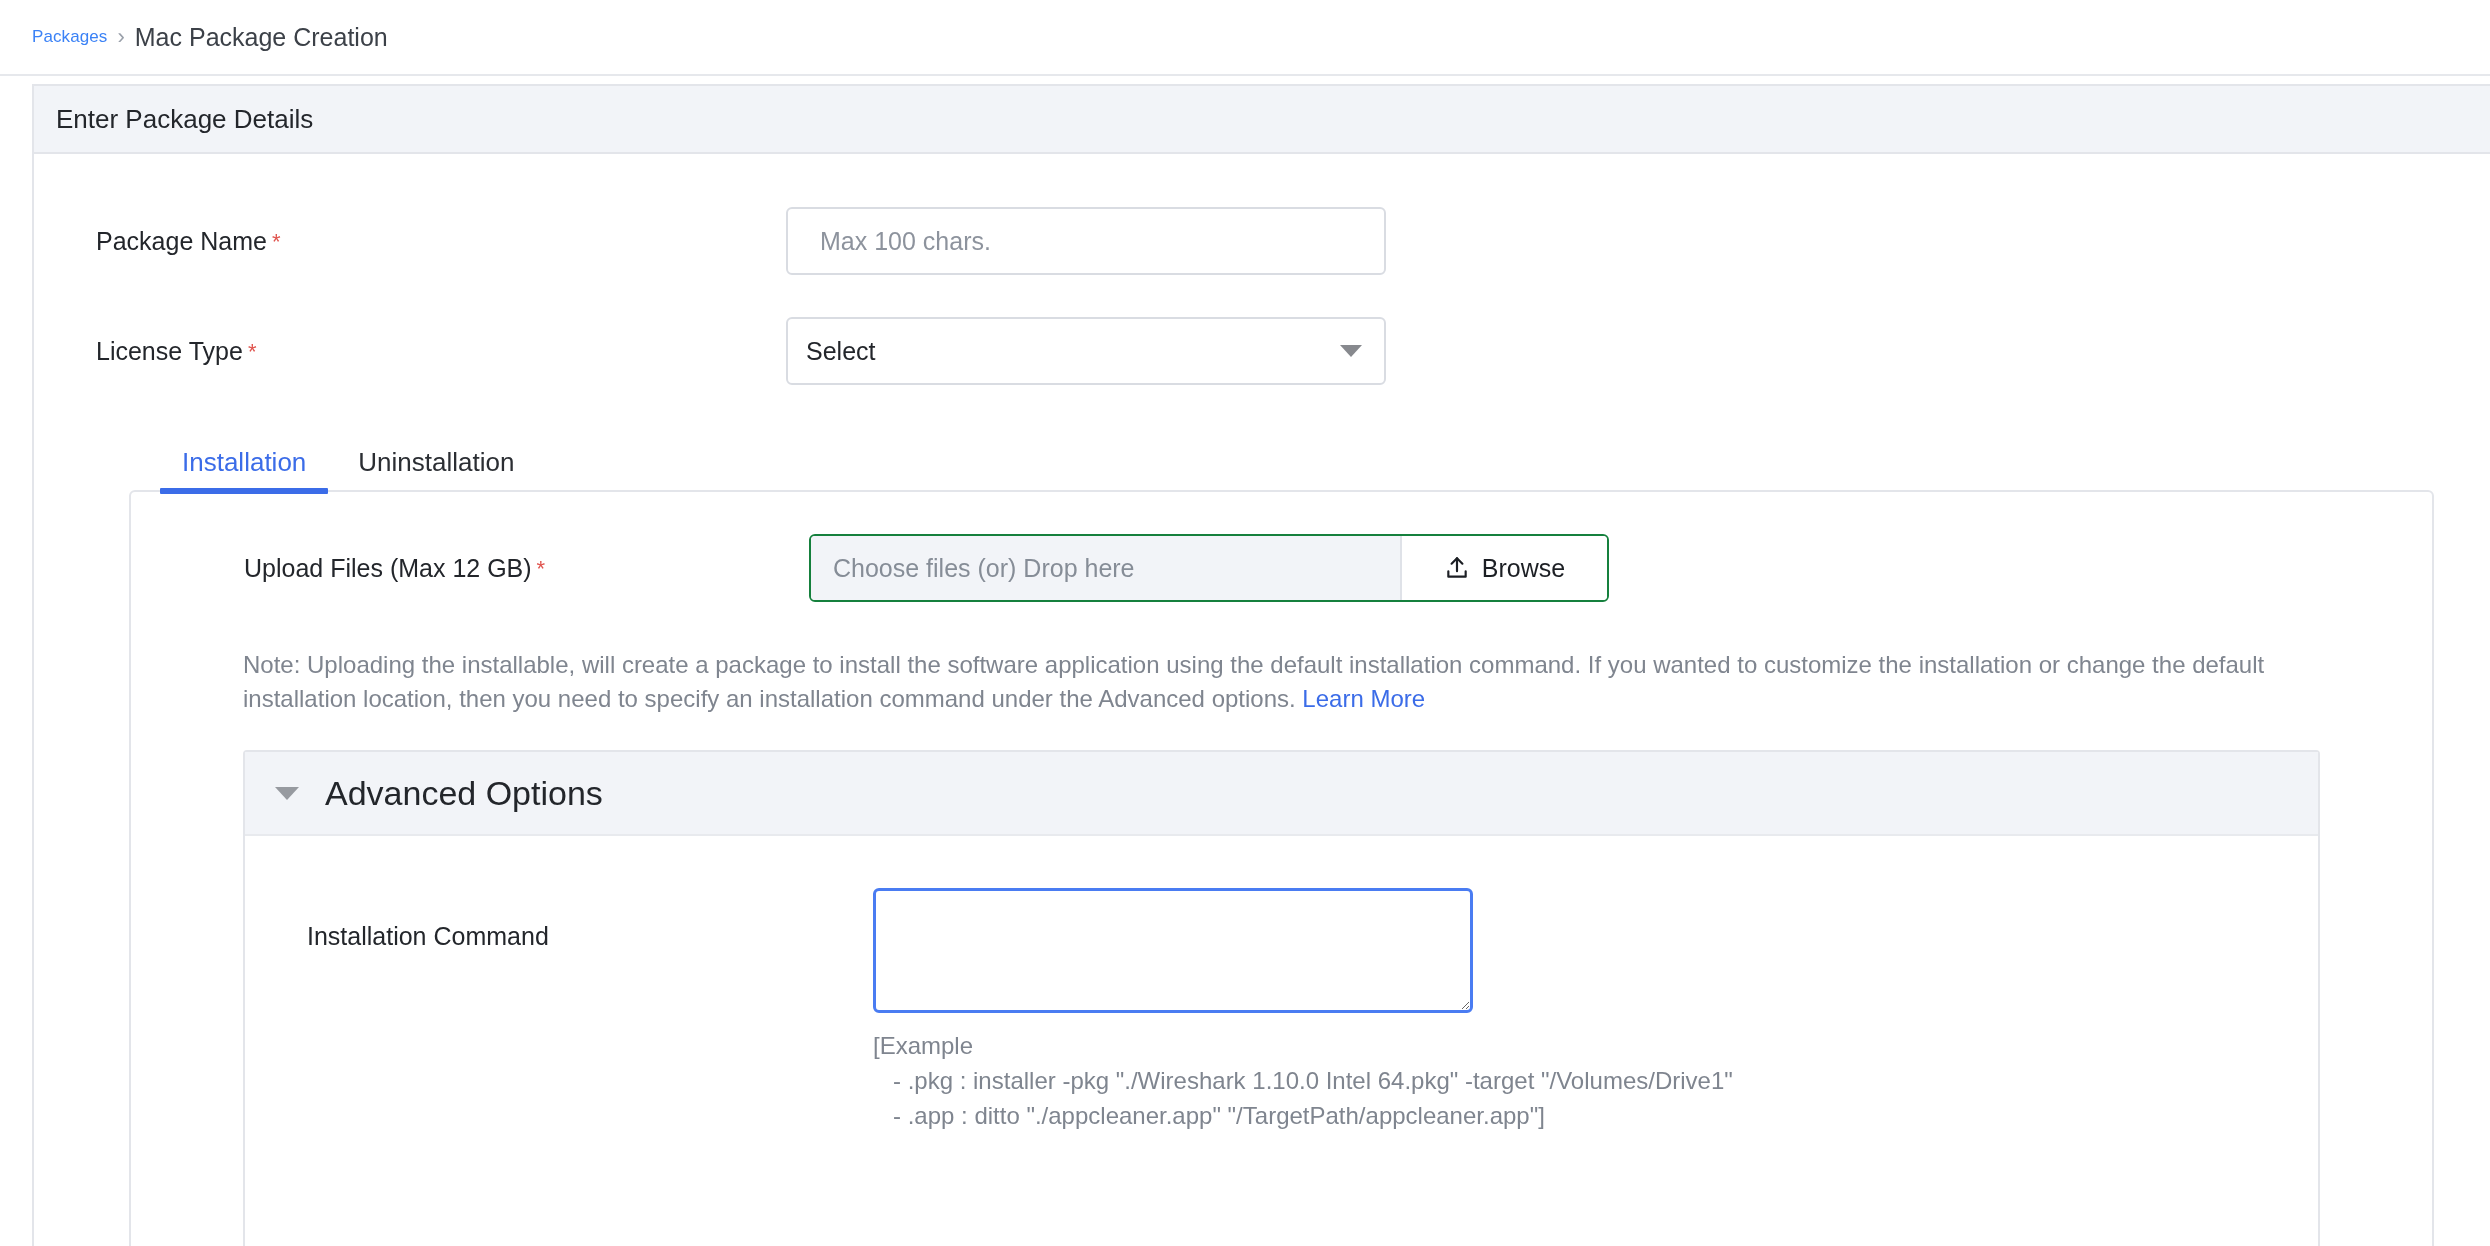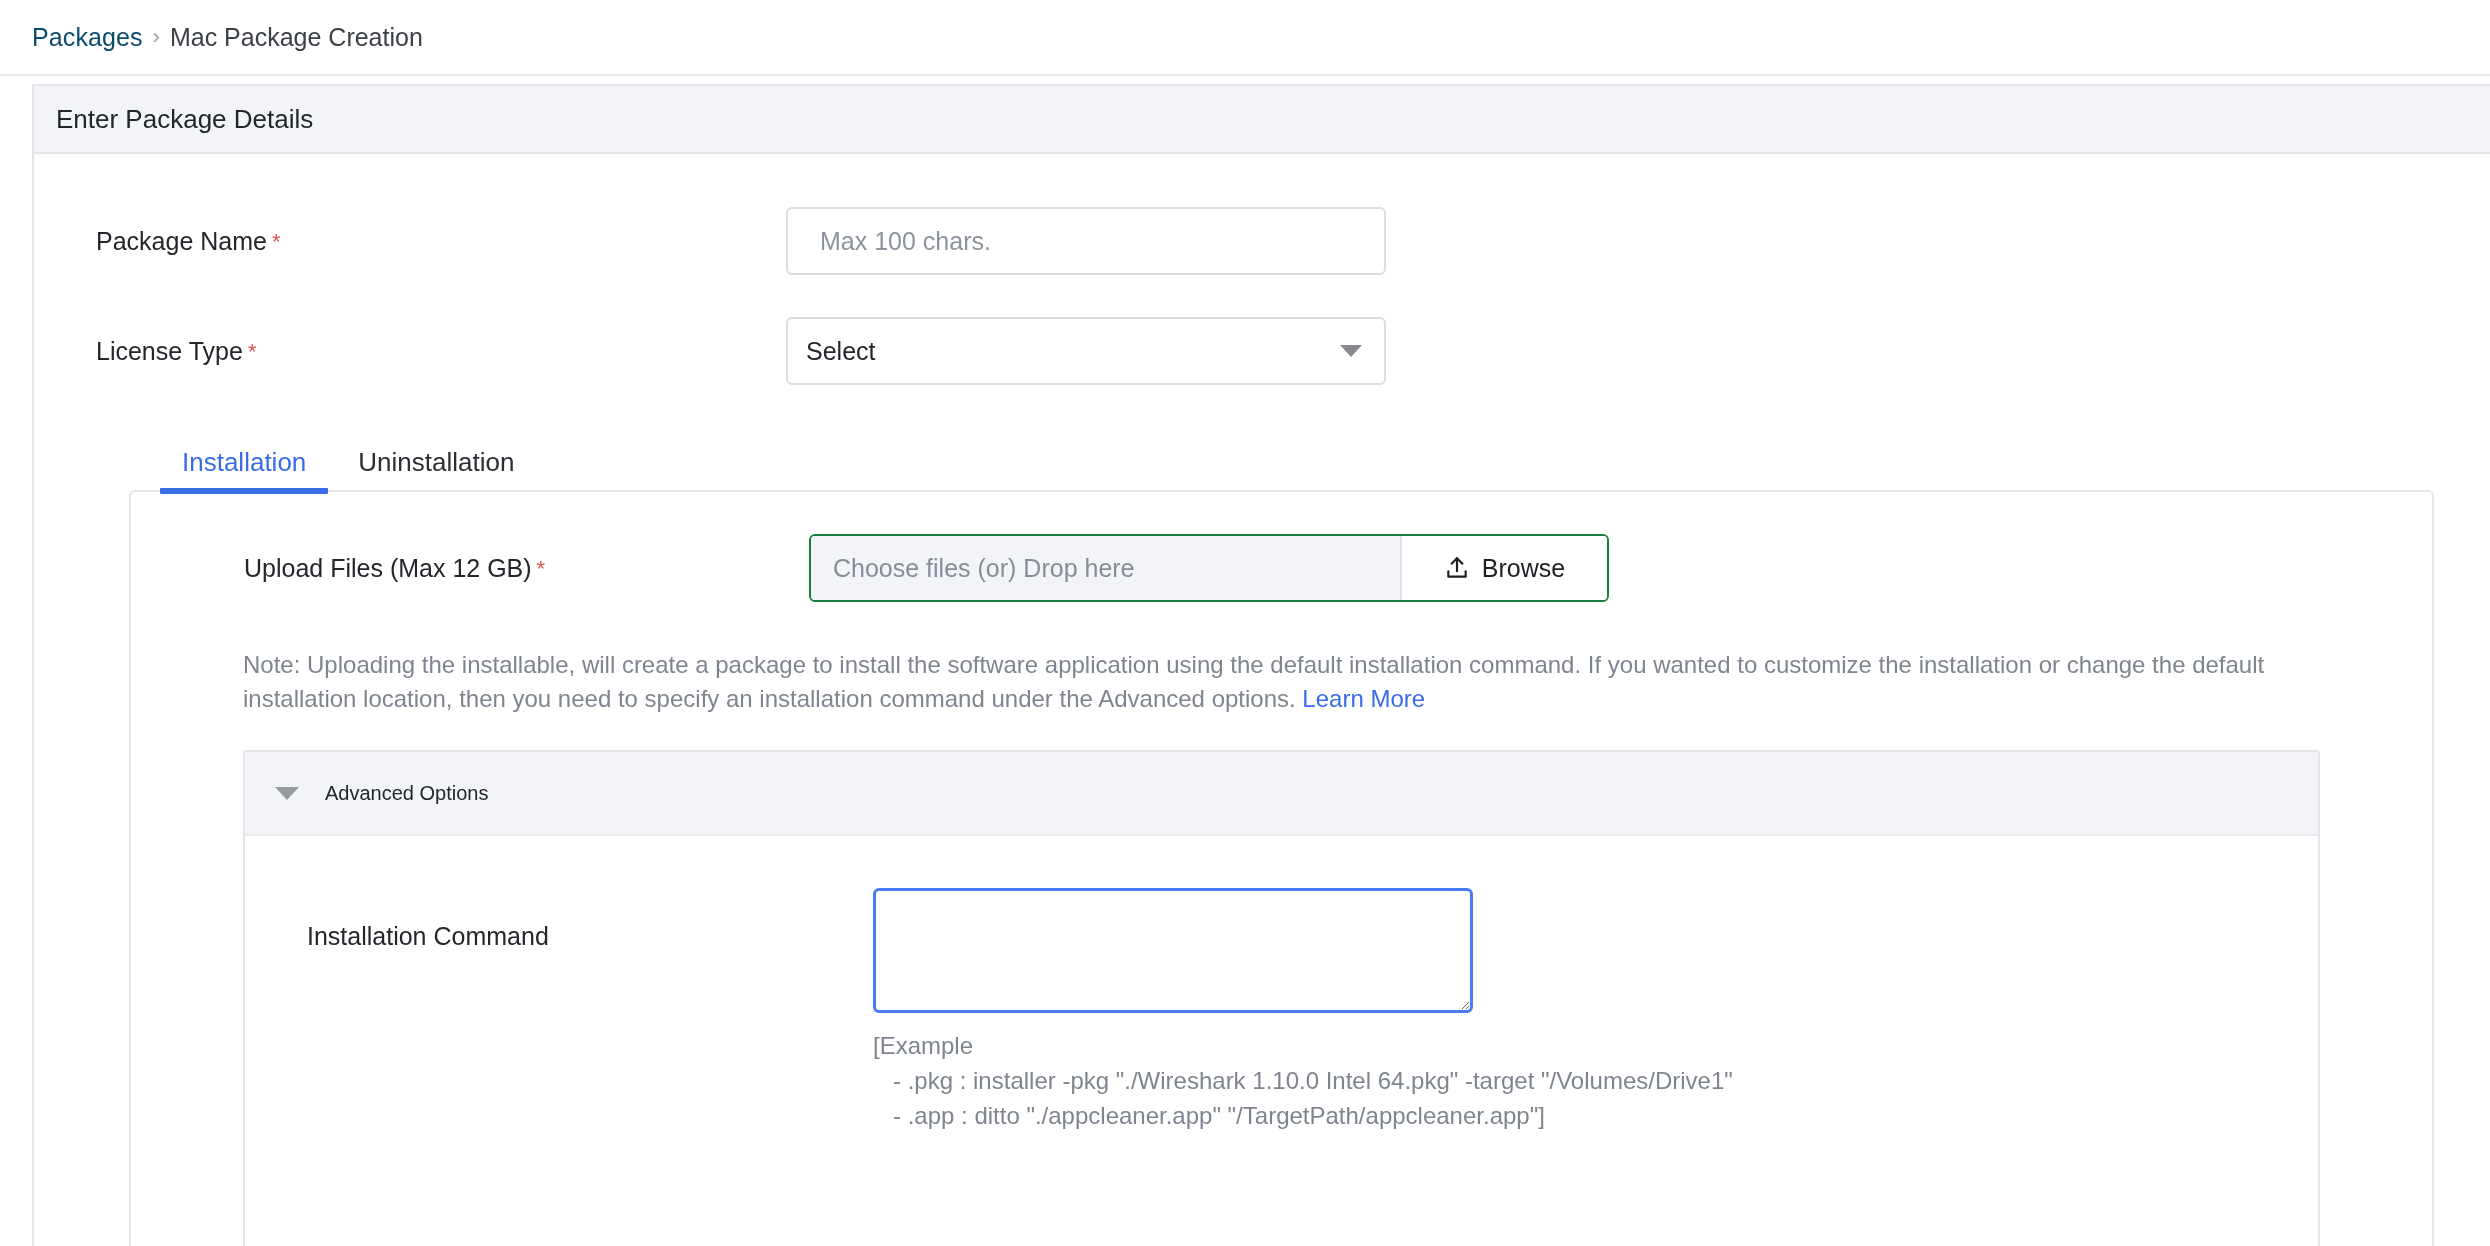--- a/index.html
+++ b/index.html
@@ -20,22 +20,22 @@
   .breadcrumb-bar {
     height: 76px;
     box-sizing: border-box;
     padding: 0 0 0 32px;
     display: flex;
     align-items: center;
     border-bottom: 2px solid #e6e8ec;
     background: #ffffff;
   }
   .crumb {
-    font-size: 25px;
-    color: #0c4a6e;
+    font-size: 17px;
+    color: #3b82f6;
     letter-spacing: .1px;
   }
   .crumb-sep {
     font-size: 22px;
     color: #9aa0aa;
     margin: 0 10px;
   }
   .crumb-current {
     font-size: 25px;
     color: #3c4148;
@@ -251,21 +251,21 @@
     gap: 26px;
     cursor: pointer;
   }
   .adv-caret {
     width: 0; height: 0;
     border-left: 12px solid transparent;
     border-right: 12px solid transparent;
     border-top: 13px solid #979aa0;
   }
   .adv-title {
-    font-size: 20px;
+    font-size: 34px;
     color: #23262b;
   }
   .adv-body {
     padding: 52px 0 60px 0;
     display: flex;
     min-height: 300px;
   }
   .cmd-label {
     width: 628px;
     box-sizing: border-box;

